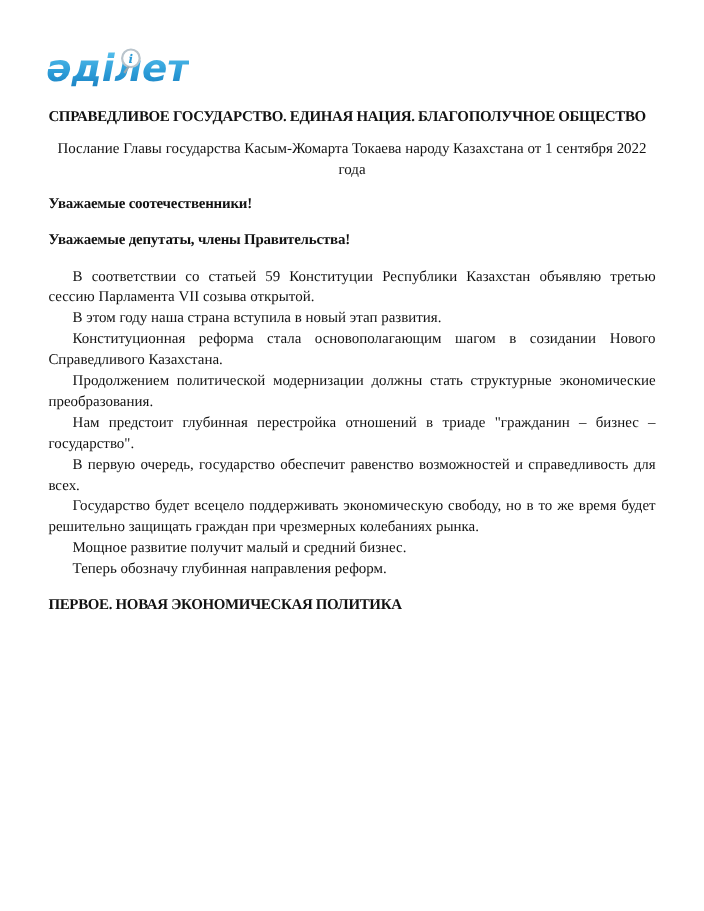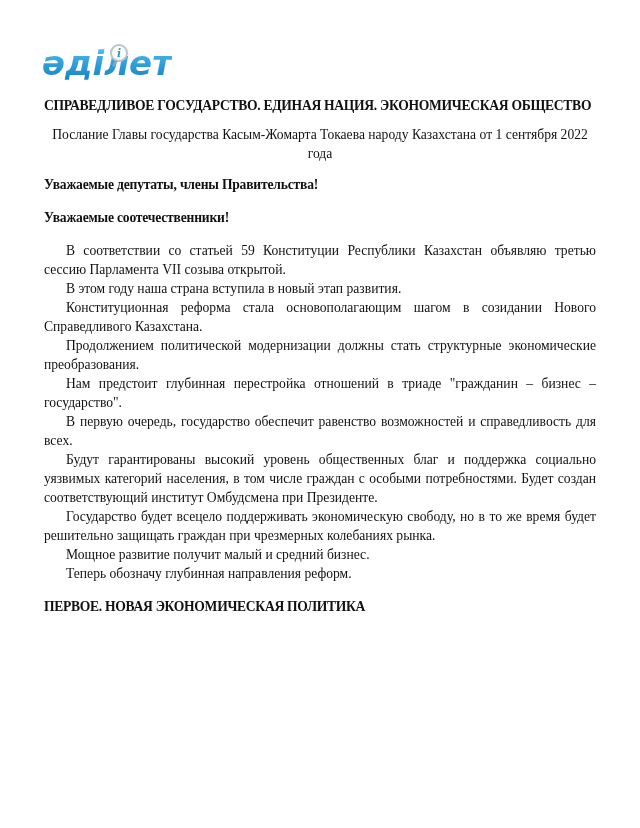--- a/index.html
+++ b/index.html
@@ -50,33 +50,32 @@
 </style>
 </head>
 <body>
 
 <div class="logo">
   <span class="logo-text">әділет</span>
   <span class="logo-magnifier">i</span>
 </div>
 
 <div class="content">
-  <div class="title">СПРАВЕДЛИВОЕ ГОСУДАРСТВО. ЕДИНАЯ НАЦИЯ. ЭКОНОМИЧЕСКАЯ ОБЩЕСТВО</div>
+  <div class="title">СПРАВЕДЛИВОЕ ГОСУДАРСТВО. ЕДИНАЯ НАЦИЯ. БЛАГОПОЛУЧНОЕ ОБЩЕСТВО</div>
   <div class="subtitle">Послание Главы государства Касым-Жомарта Токаева народу Казахстана от 1 сентября 2022 года</div>
 
+  <div class="greet">Уважаемые соотечественники!</div>
   <div class="greet">Уважаемые депутаты, члены Правительства!</div>
-  <div class="greet">Уважаемые соотечественники!</div>
 
   <p class="p gap">В соответствии со статьей 59 Конституции Республики Казахстан объявляю третью сессию Парламента VII созыва открытой.</p>
 
 
   <p class="p">В этом году наша страна вступила в новый этап развития.</p>
   <p class="p">Конституционная реформа стала основополагающим шагом в созидании Нового Справедливого Казахстана.</p>
   <p class="p">Продолжением политической модернизации должны стать структурные экономические преобразования.</p>
   <p class="p">Нам предстоит глубинная перестройка отношений в триаде "гражданин – бизнес – государство".</p>
   <p class="p">В первую очередь, государство обеспечит равенство возможностей и справедливость для всех.</p>
-  <p class="p">Будут гарантированы высокий уровень общественных благ и поддержка социально уязвимых категорий населения, в том числе граждан с особыми потребностями. Будет создан соответствующий институт Омбудсмена при Президенте.</p>
   <p class="p">Государство будет всецело поддерживать экономическую свободу, но в то же время будет решительно защищать граждан при чрезмерных колебаниях рынка.</p>
   <p class="p">Мощное развитие получит малый и средний бизнес.</p>
   <p class="p">Теперь обозначу глубинная направления реформ.</p>
 
   <div class="section">ПЕРВОЕ. НОВАЯ ЭКОНОМИЧЕСКАЯ ПОЛИТИКА</div>
 </div>
 
 </body></html>

